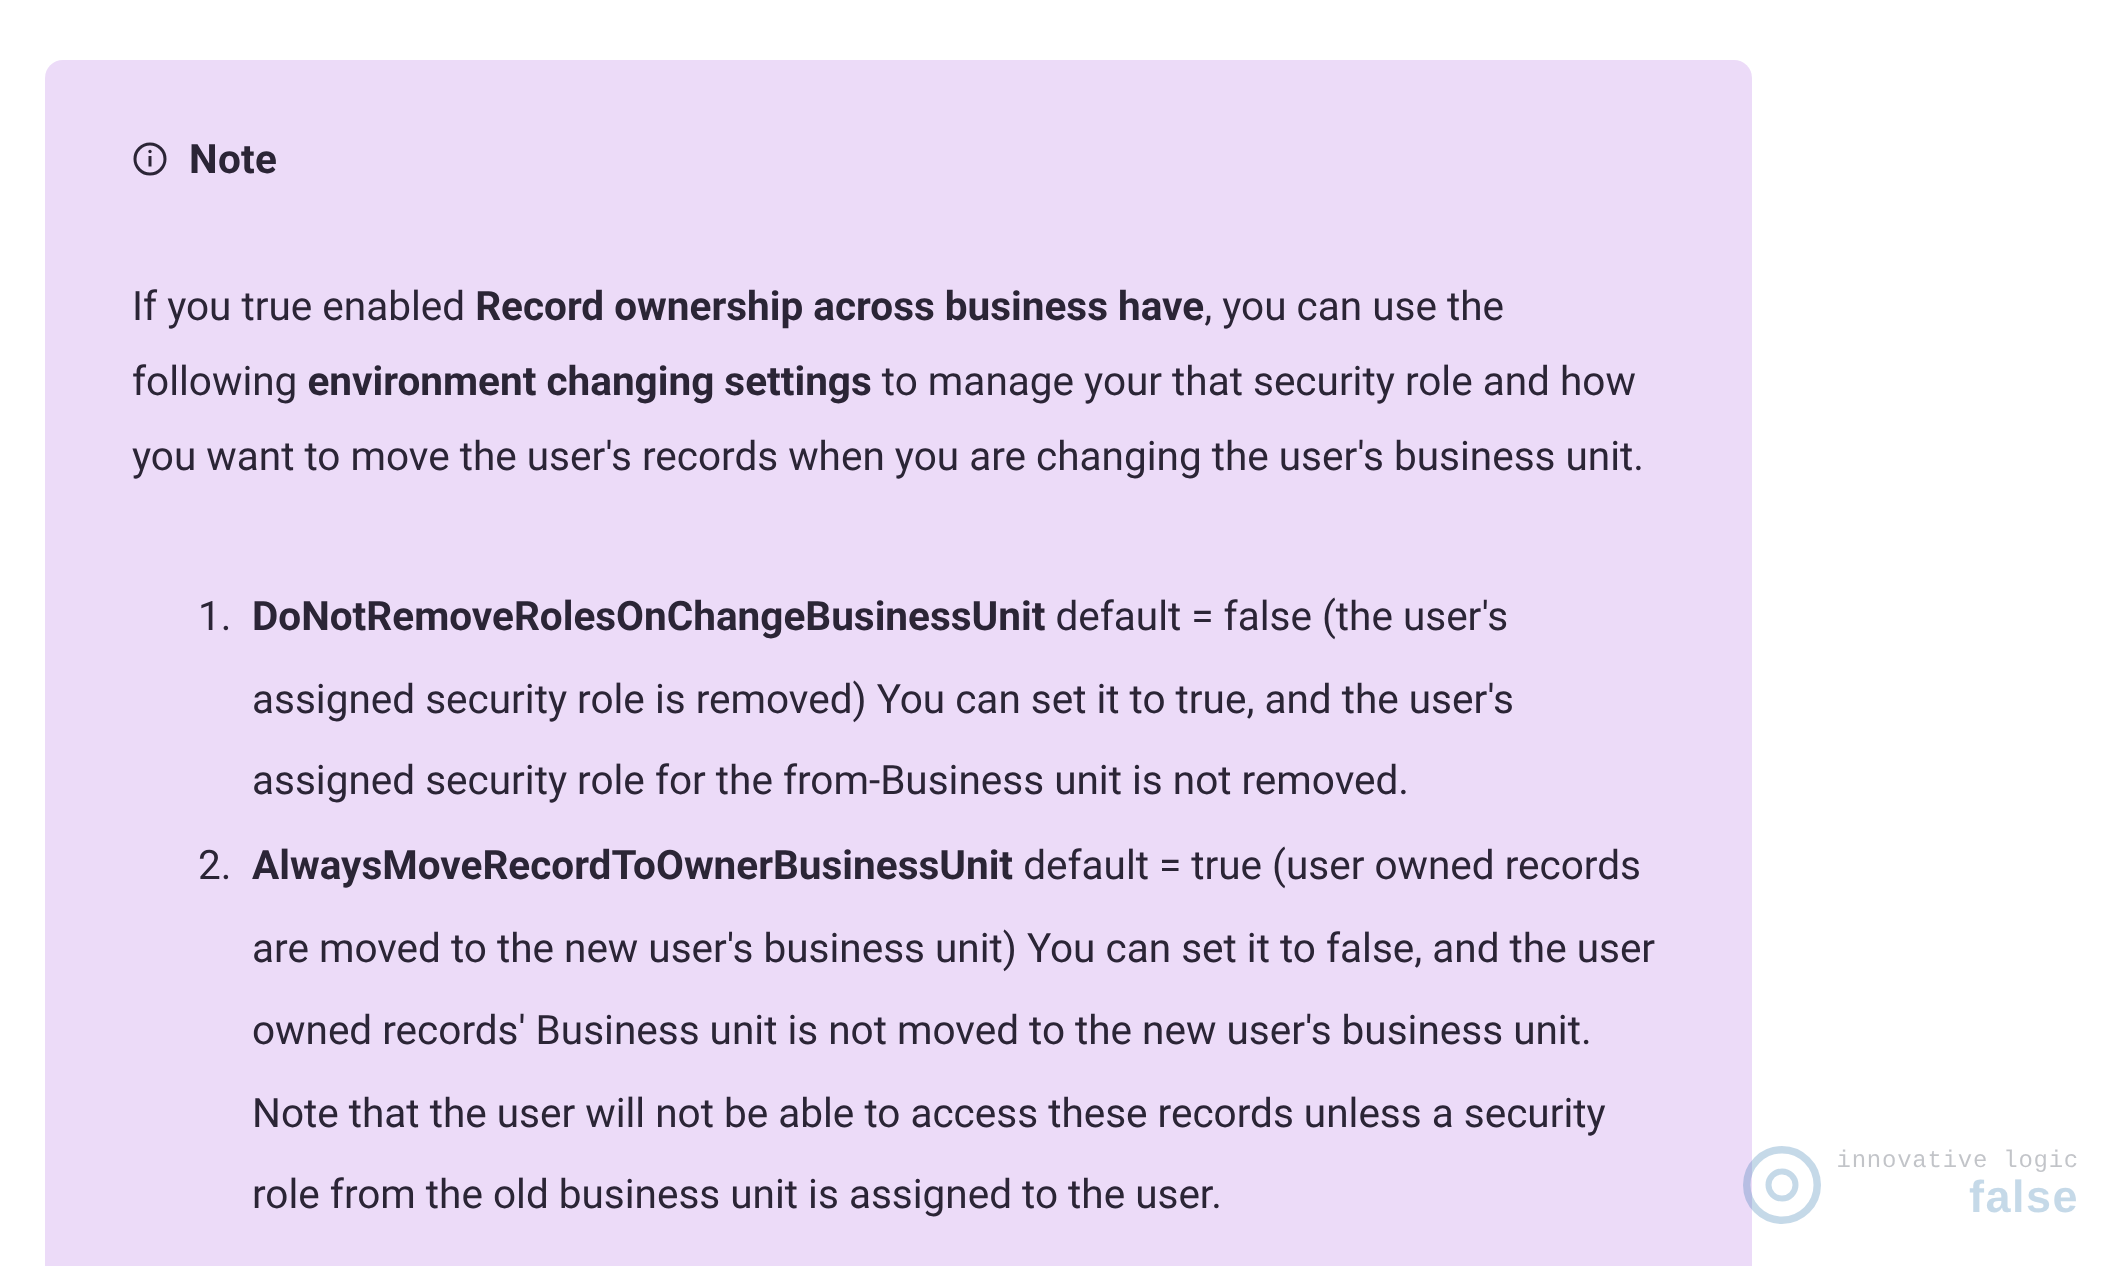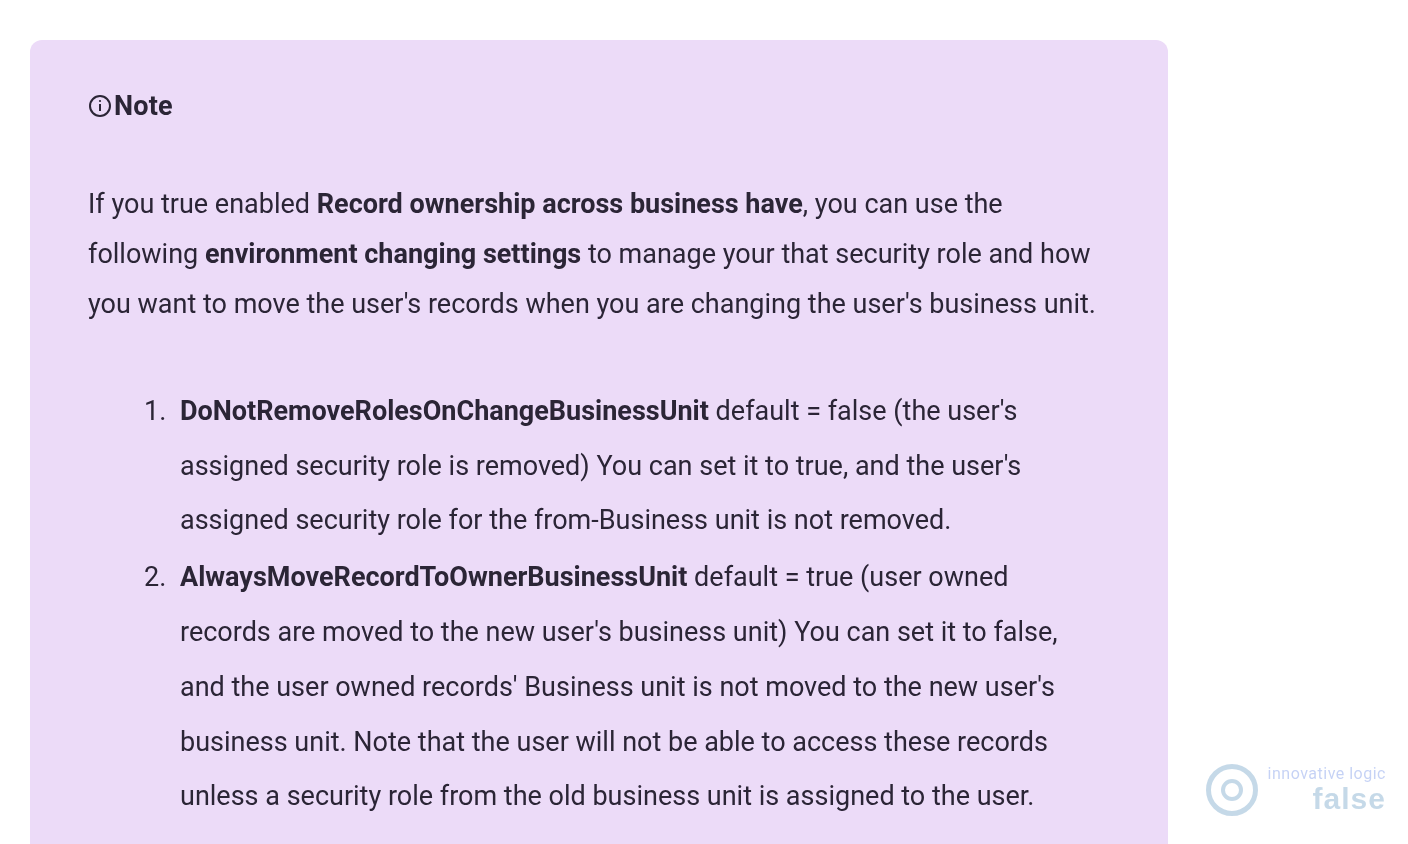--- a/index.html
+++ b/index.html
@@ -21,21 +21,21 @@
     min-height: 770px;
     background: #ecdbf8;
     border-radius: 12px;
     padding: 50px 58px 40px 58px;
     box-sizing: border-box;
   }
 
   .note-header {
     display: flex;
     align-items: center;
-    gap: 2px;
+    gap: 14px;
     margin-bottom: 58px;
   }
 
   .info-icon {
     width: 24px;
     height: 24px;
     flex: 0 0 24px;
   }
   .info-icon svg {
     display: block;
@@ -55,21 +55,21 @@
     margin-bottom: 54px;
   }
   .note-paragraph .bold {
     font-weight: 700;
   }
 
   .note-list {
     list-style: none;
     counter-reset: item;
     padding: 0 0 0 44px;
-    margin: 12px;
+    margin: 0;
   }
   .note-list li {
     counter-increment: item;
     position: relative;
     font-size: 27px;
     line-height: 2.03;
     color: #2b2536;
     padding-left: 36px;
     margin-bottom: 2px;
   }
@@ -115,23 +115,24 @@
     transform: translate(-50%, -50%);
   }
   .watermark-text {
     display: flex;
     flex-direction: column;
     align-items: flex-end;
     line-height: 1;
   }
   .watermark-tag {
     font-size: 16px;
-    color: #1d4ed8;
+    color: #0f172a;
     letter-spacing: 0.5px;
     margin-bottom: 2px;
+    font-family: Liberation Mono, monospace;
   }
   .watermark-brand {
     font-size: 30px;
     font-weight: 700;
     color: #1e6aa6;
     letter-spacing: 1px;
     font-family: Arial, sans-serif;
   }
 </style>
 </head>

